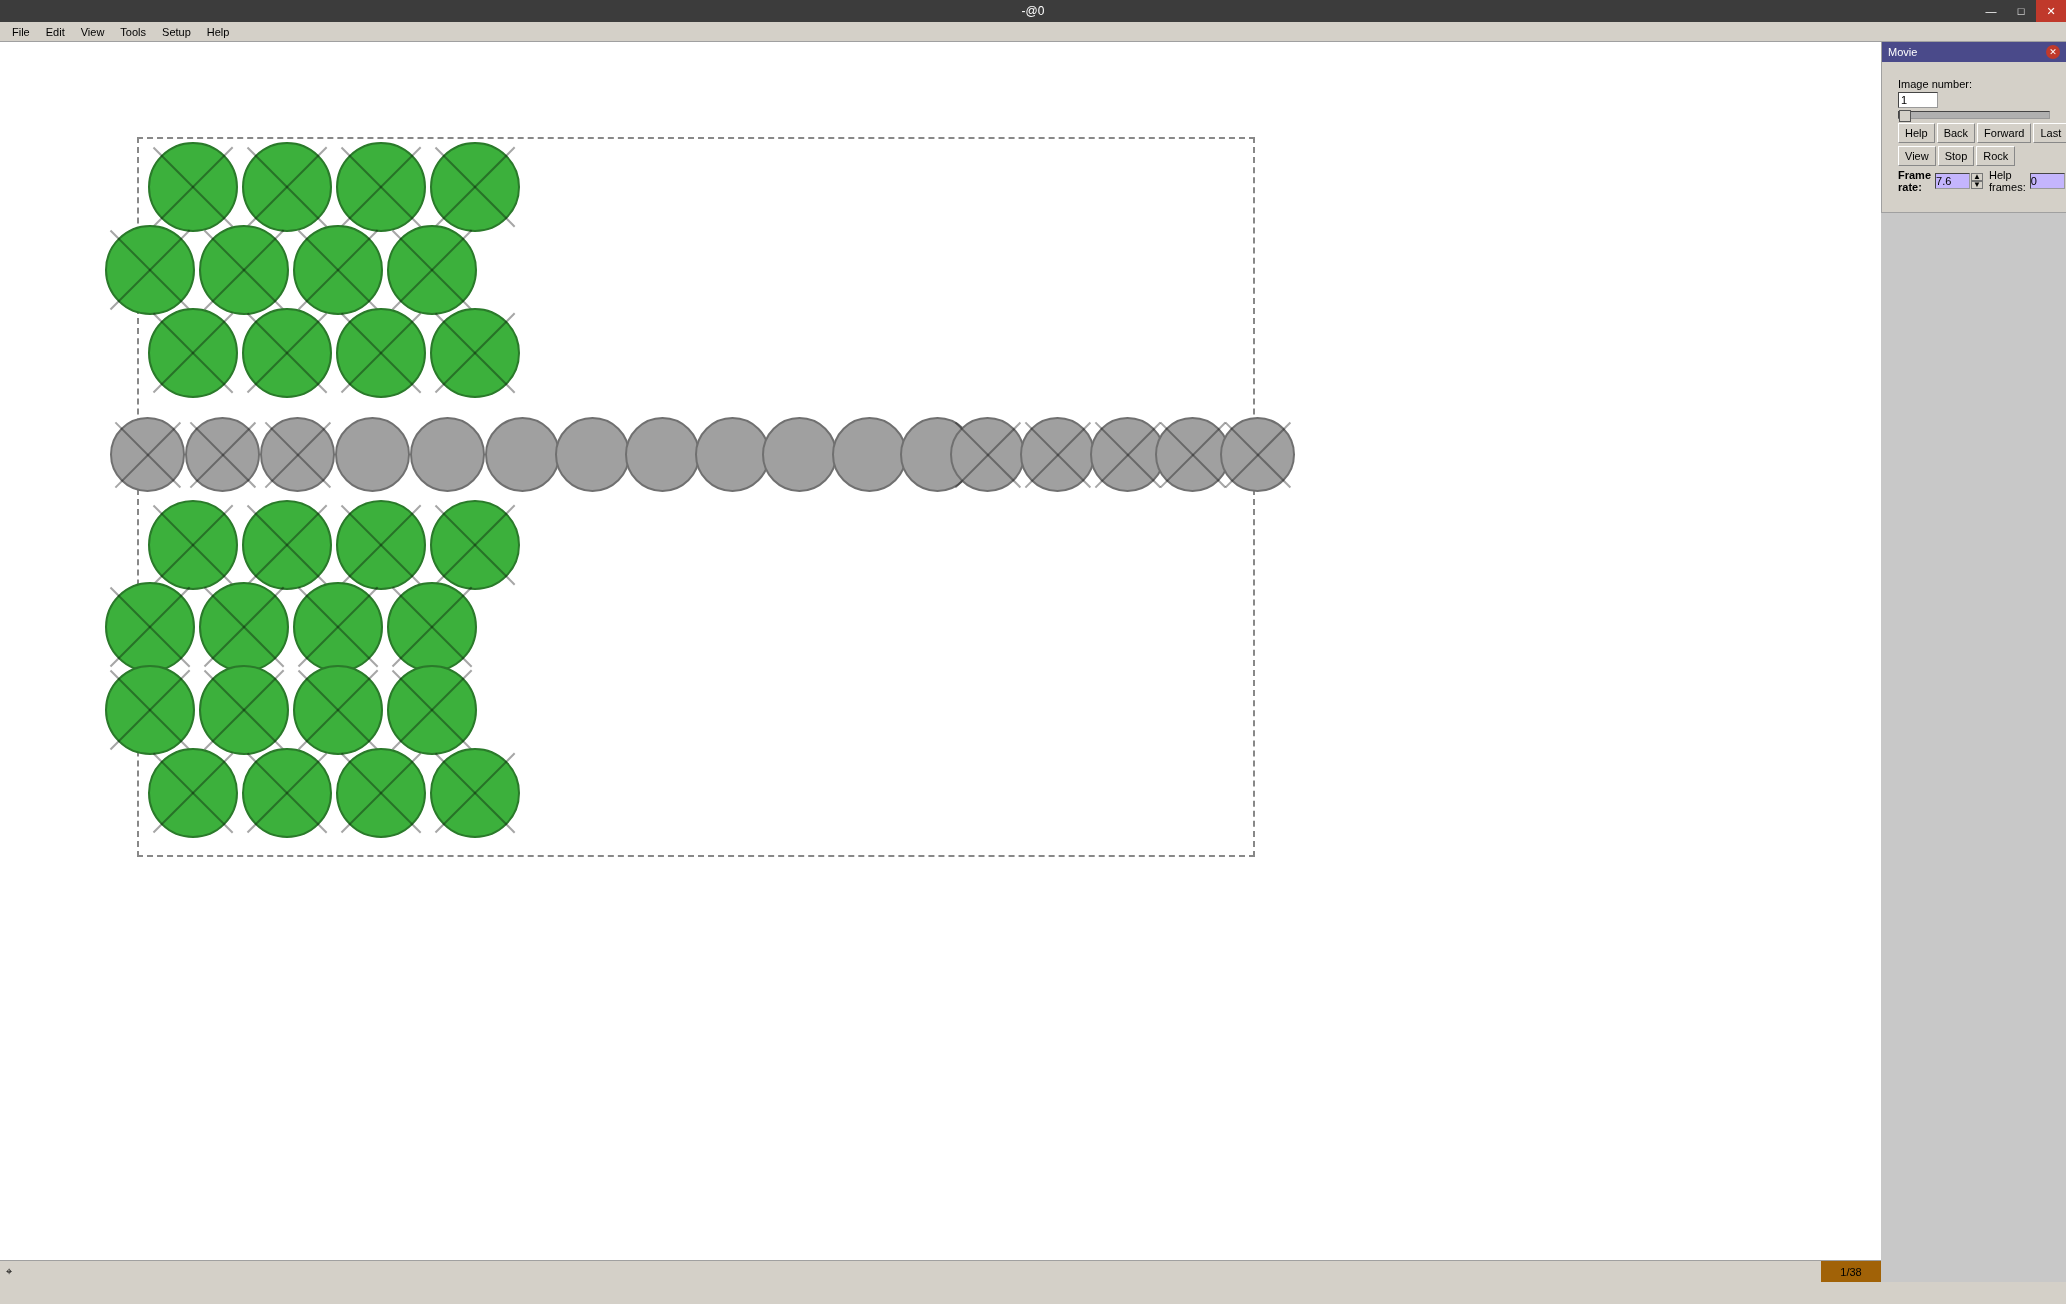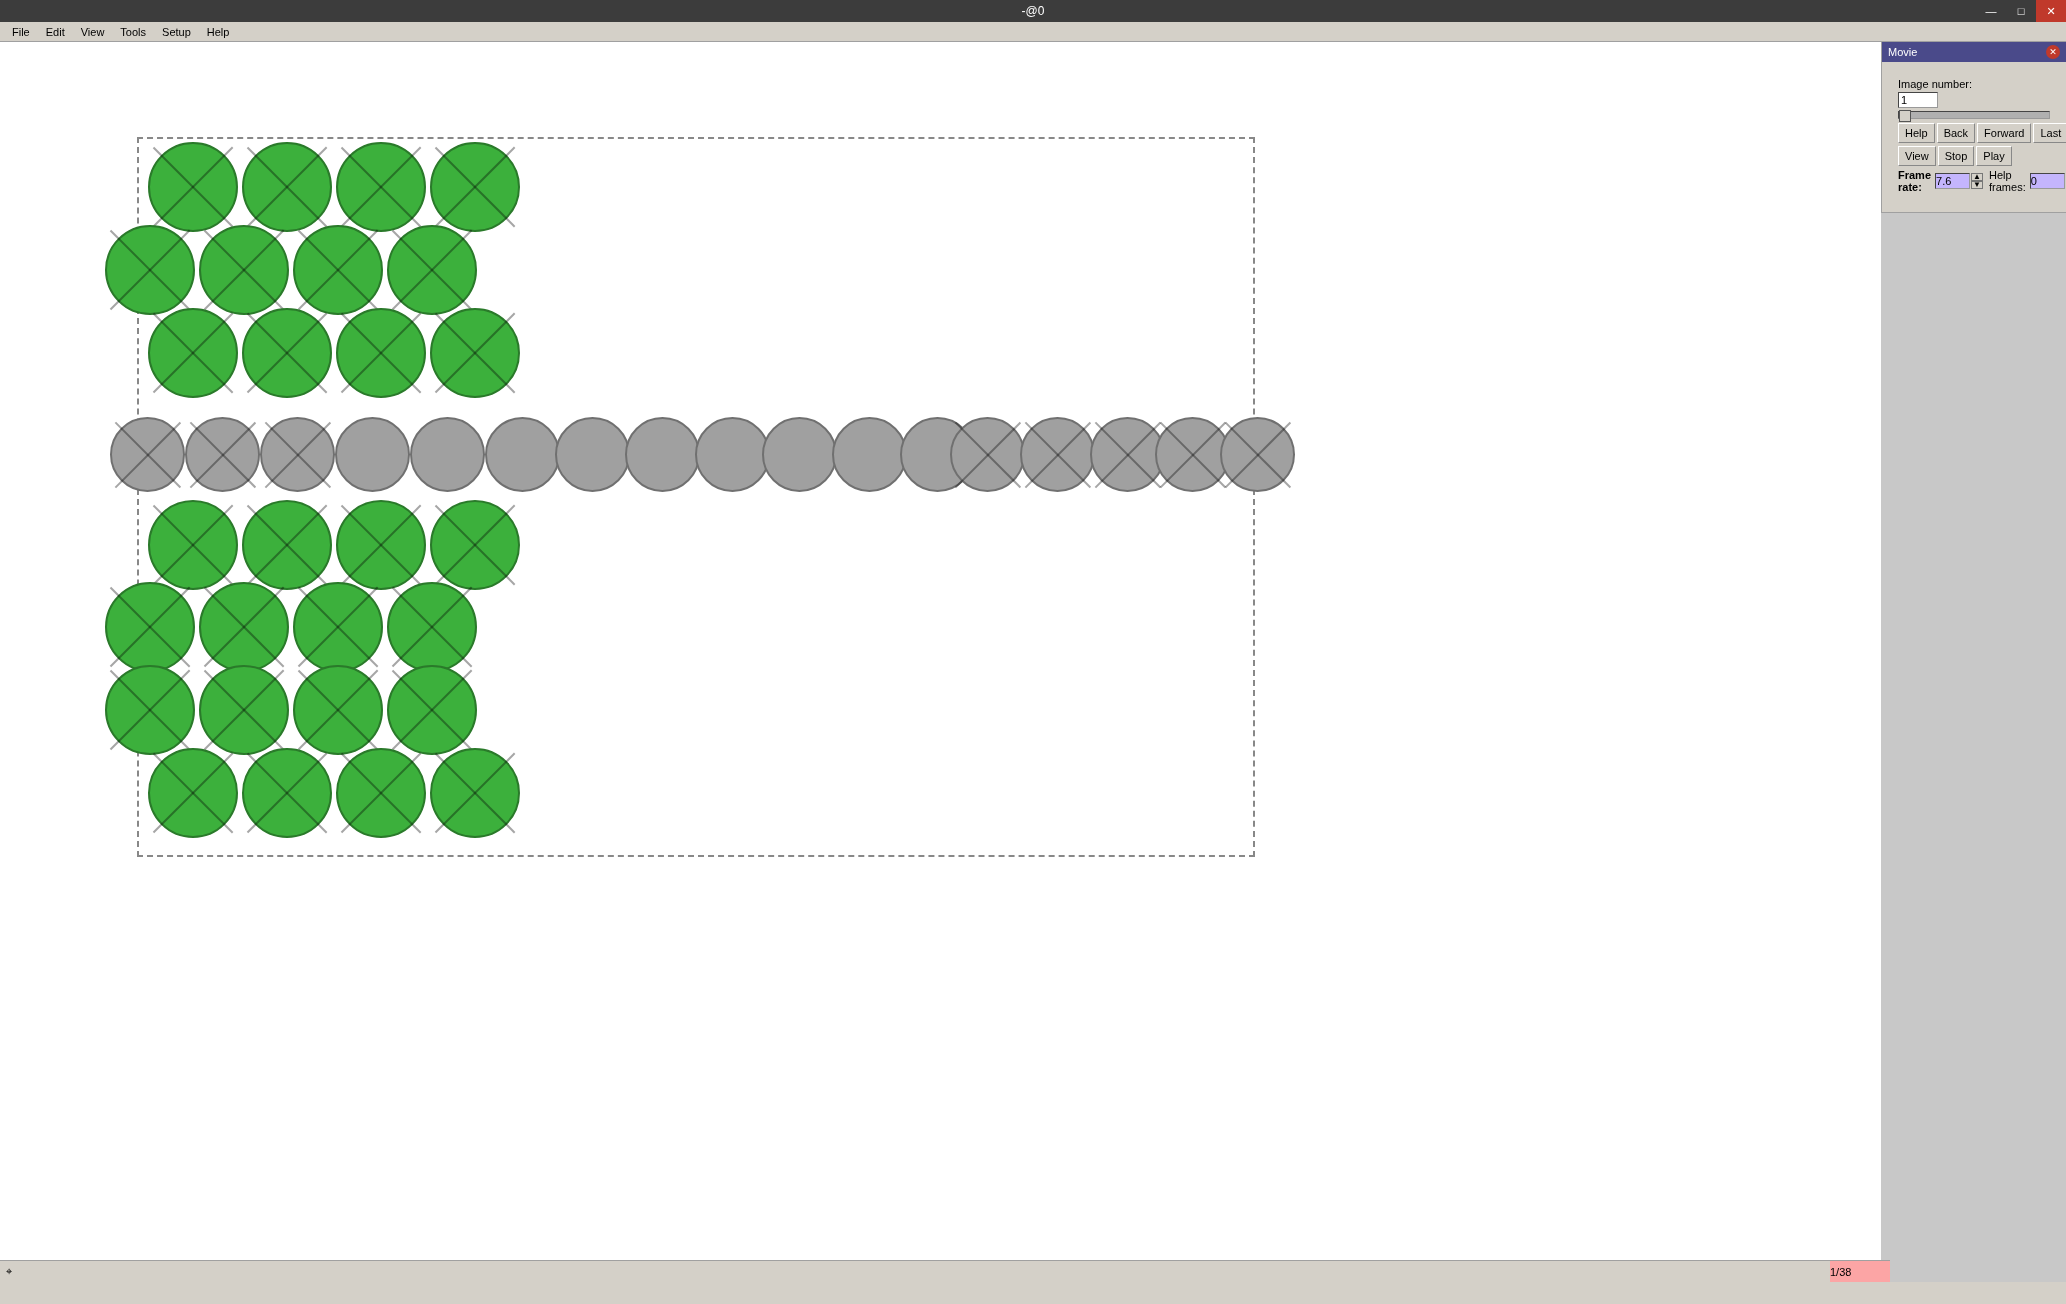--- a/index.html
+++ b/index.html
@@ -136,27 +136,28 @@
       display: flex;
       align-items: center;
       padding: 0 6px;
       font-size: 11px;
     }
 
     
     #frame-counter {
       position: absolute;
       bottom: 0;
-      right: 176px;
+      right: 185px;
       width: 60px;
       height: 22px;
-      background: #fca5a5;
+      background: #a16207;
       border-top: 1px solid #a0a0a0;
       display: flex;
       align-items: center;
+      justify-content: center;
       font-size: 11px;
     }
 
     
     #movie-panel {
       position: absolute;
       top: 0;
       right: 0;
       width: 185px;
       background: #d4d0c8;
@@ -366,21 +367,21 @@
       <div class="btn-row">
         <button class="panel-btn">Help</button>
         <button class="panel-btn">Back</button>
         <button class="panel-btn">Forward</button>
         <button class="panel-btn">Last</button>
       </div>
 
       <div class="btn-row">
         <button class="panel-btn">View</button>
         <button class="panel-btn">Stop</button>
-        <button class="panel-btn">Play</button>
+        <button class="panel-btn">Rock</button>
       </div>
 
       <div class="panel-row">
         <span style="margin-right:4px;font-weight:bold;">Frame rate:</span>
         <input class="panel-frame-input" type="text" value="7.6" style="">
         <div style="display:flex;flex-direction:column;margin-left:1px;">
           <div class="panel-spin-btn">▲</div>
           <div class="panel-spin-btn">▼</div>
         </div>
         <span style="margin-left:6px;margin-right:4px;">Help frames:</span>

